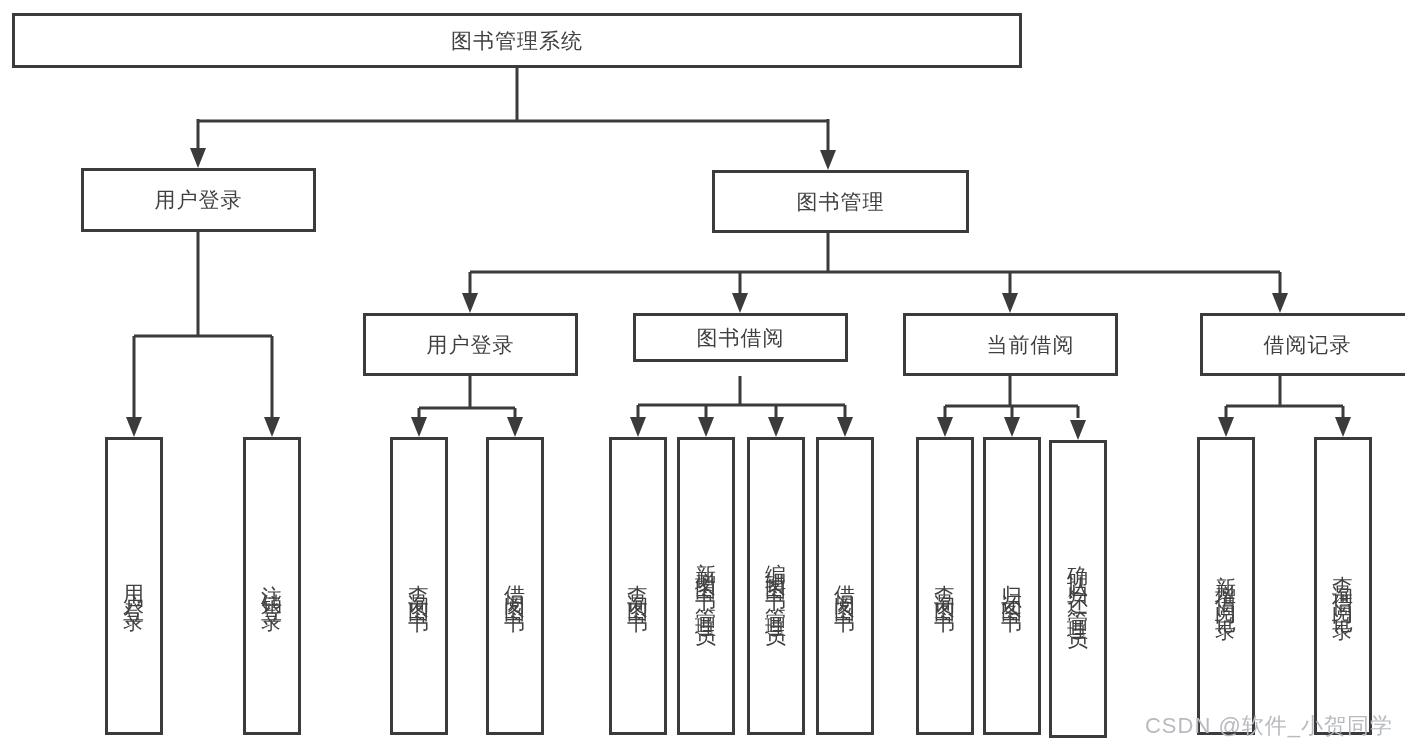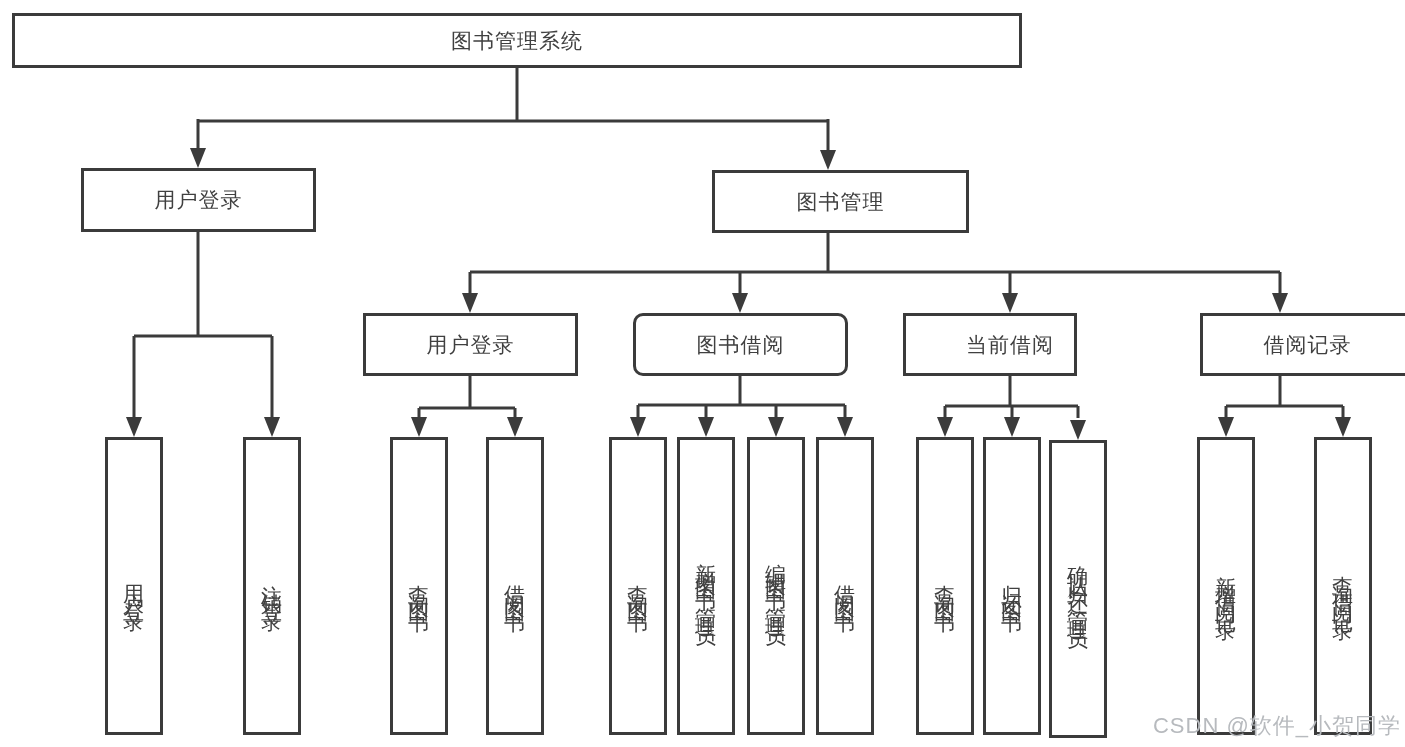--- a/index.html
+++ b/index.html
@@ -30,21 +30,21 @@
   .node.leaf { top: 437px; width: 58px; height: 298px; }
   .node.leaf .lbl {
     writing-mode: vertical-rl;
     text-orientation: mixed;
     letter-spacing: 9px;
     line-height: 1;
     white-space: nowrap;
   }
   .watermark {
     position: absolute;
-    right: 4px;
+    right: 12px;
     bottom: 6px;
     font-size: 22px;
     color: var(--watermark, #b7babe);
     z-index: 3;
     letter-spacing: 1px;
   }
 </style>
 </head>
 <body>
 
@@ -107,24 +107,24 @@
   <div class="node" style="left:81px; top:168px; width:235px; height:64px;">
     <span class="lbl">用户登录</span>
   </div>
   <div class="node" style="left:712px; top:170px; width:257px; height:63px;">
     <span class="lbl">图书管理</span>
   </div>
 
   <div class="node" style="left:363px; top:313px; width:215px; height:63px;">
     <span class="lbl">用户登录</span>
   </div>
-  <div class="node" style="left:633px; top:313px; width:215px; height:63px;border-radius:10px;">
+  <div class="node" style="left:633px; top:313px; width:215px; height:49px;">
     <span class="lbl">图书借阅</span>
   </div>
-  <div class="node" style="left:903px; top:313px; width:174px; height:63px;padding-left:40px;">
+  <div class="node" style="left:903px; top:313px; width:215px; height:63px;padding-left:40px;">
     <span class="lbl">当前借阅</span>
   </div>
   <div class="node" style="left:1173px; top:313px; width:215px; height:63px;margin-left:27px;">
     <span class="lbl">借阅记录</span>
   </div>
 
   <div class="node leaf" style="left:105px;">
     <span class="lbl">用户登录</span>
   </div>
   <div class="node leaf" style="left:243px;">

